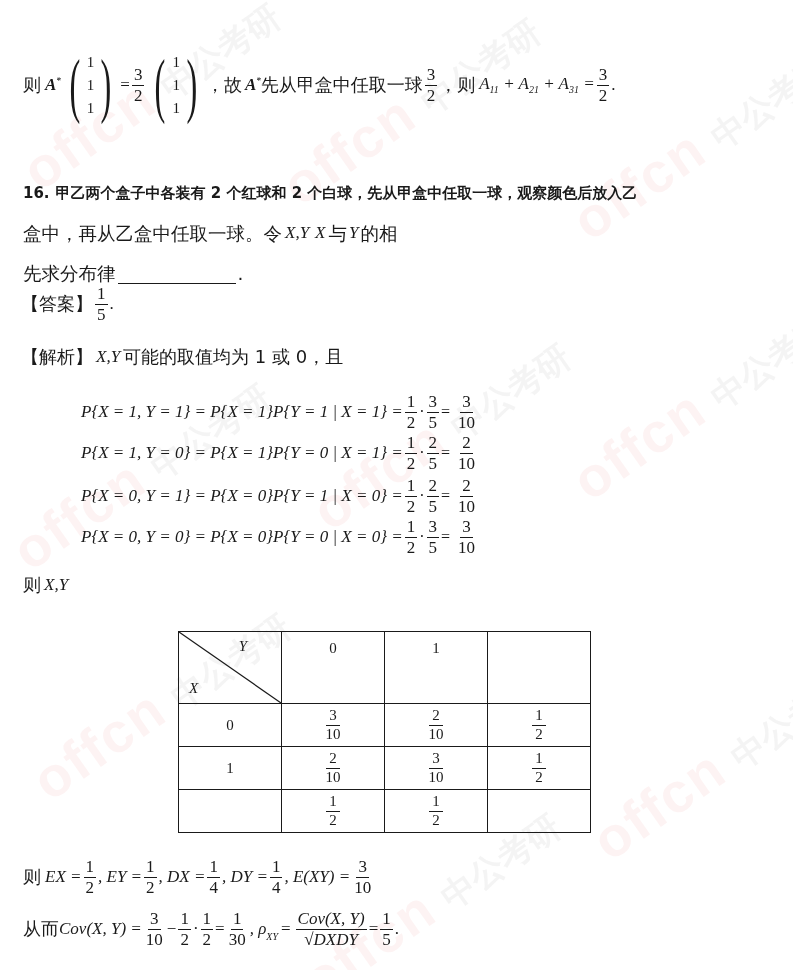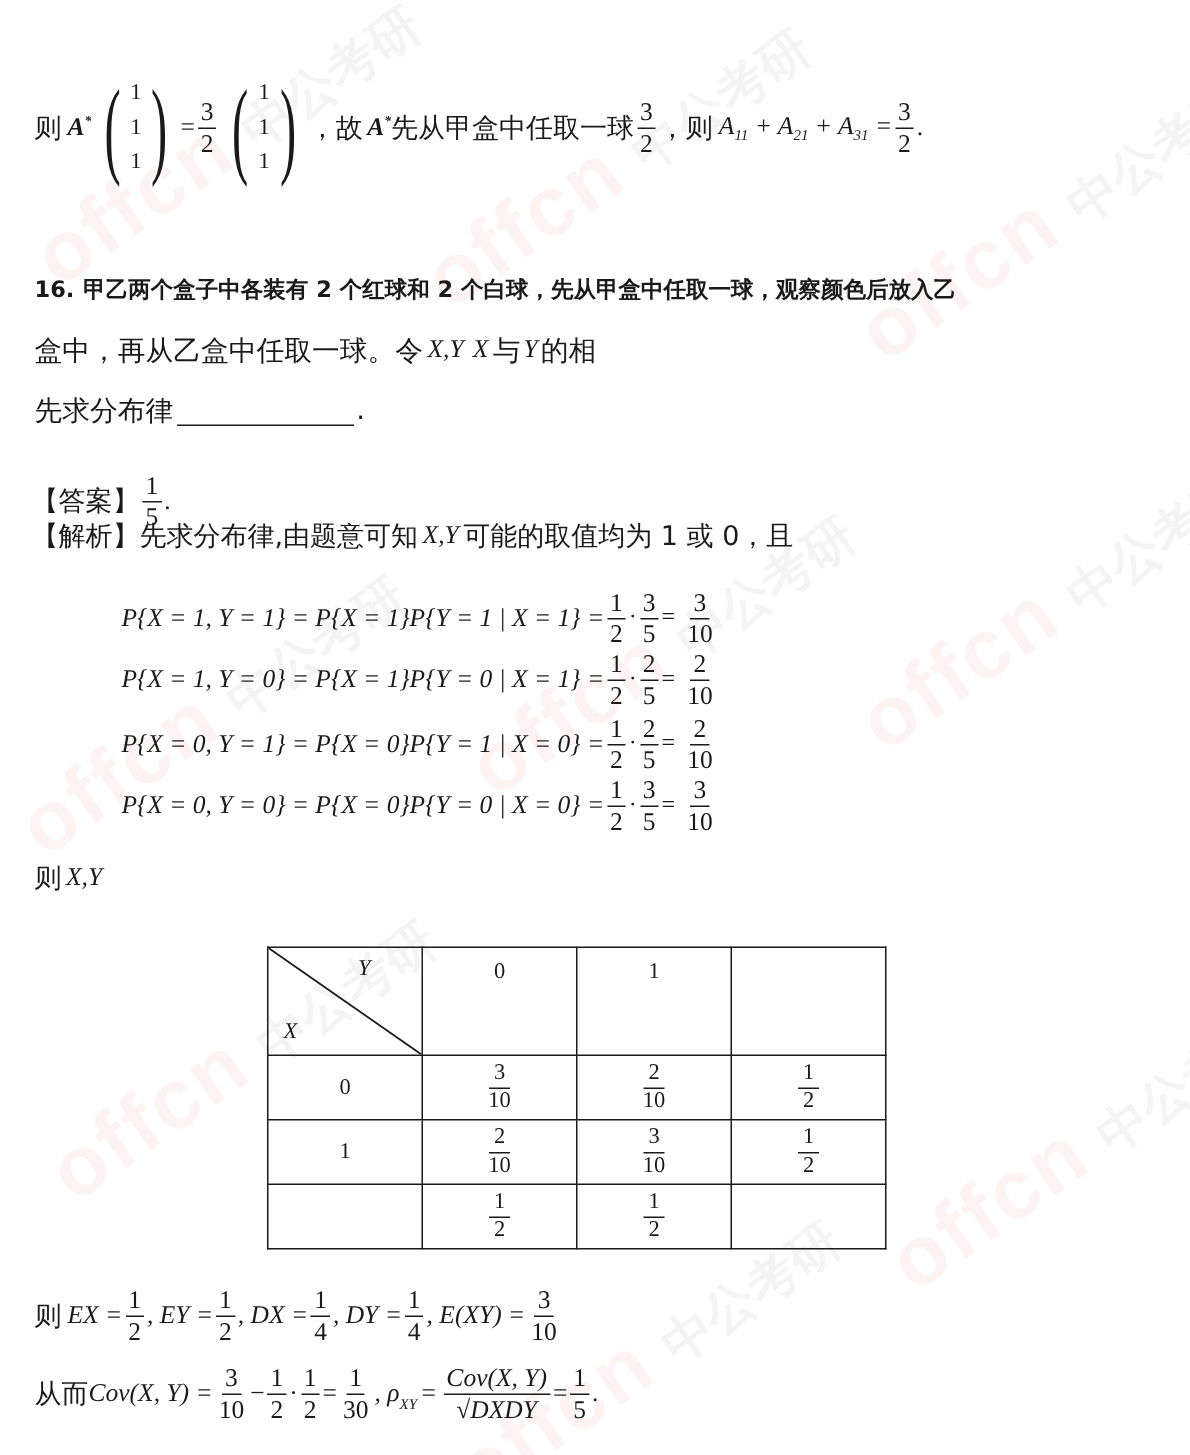--- a/index.html
+++ b/index.html
@@ -118,32 +118,31 @@
   <span>与</span>
   <span class="m" style="margin:0 2px;">Y</span>
   <span>的相</span>
 </div>
 <div class="line" style="top:258px; height:30px; font-size:18.5px;">
   <span>先求分布律</span>
   <span class="blank"></span>
   <span>.</span>
 </div>
 
-<div class="line" style="top:313px; height:42px; left:21px; font-size:18px;">
+<div class="line" style="top:283px; height:42px; left:21px; font-size:18px;">
   <span>【答案】</span>
   <span class="frac">
       <span class="n">1</span>
       <span class="d">5</span>
     </span>
   <span class="mr">.</span>
 </div>
 
 <div class="line" style="top:342px; height:30px; left:21px; font-size:18px;">
   <span>【解析】</span>
-  <span>先求分布律,由题意可知</span>
   <span class="m" style="margin:0 3px;">X,Y</span>
   <span>可能的取值均为 1 或 0，且</span>
 </div>
 
 <div class="eq" style="top:392px; height:40px;text-align:center;">
   <span class="m">P{X = 1, Y = 1} = P{X = 1}P{Y = 1 | X = 1} =</span>
   <span class="frac">
       <span class="n">1</span>
       <span class="d">2</span>
     </span>

